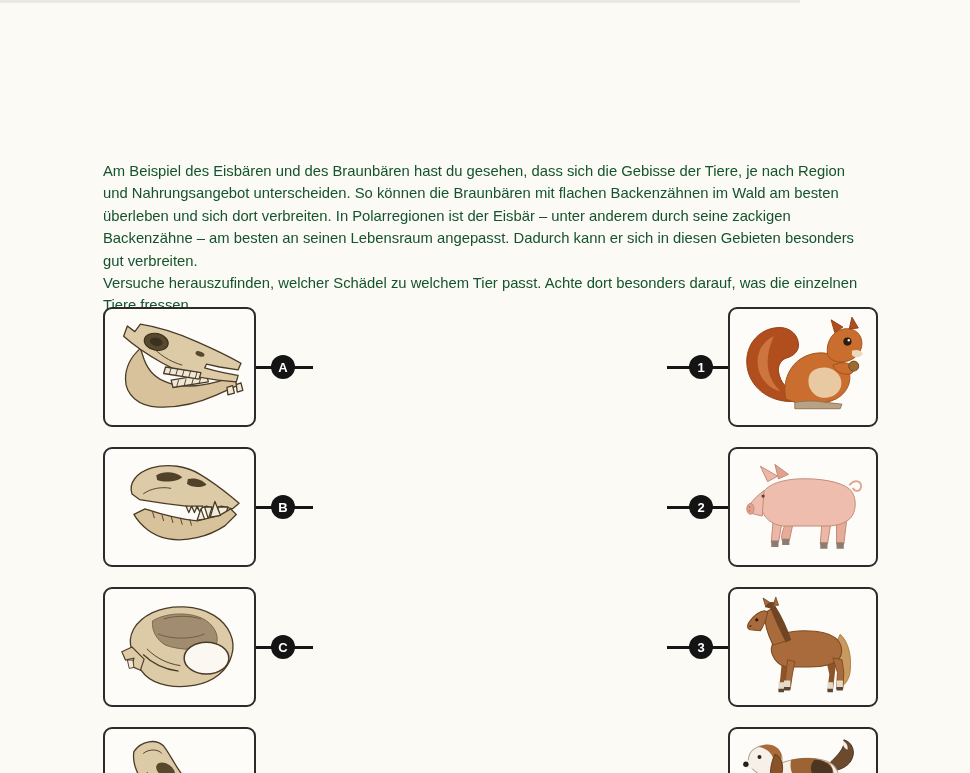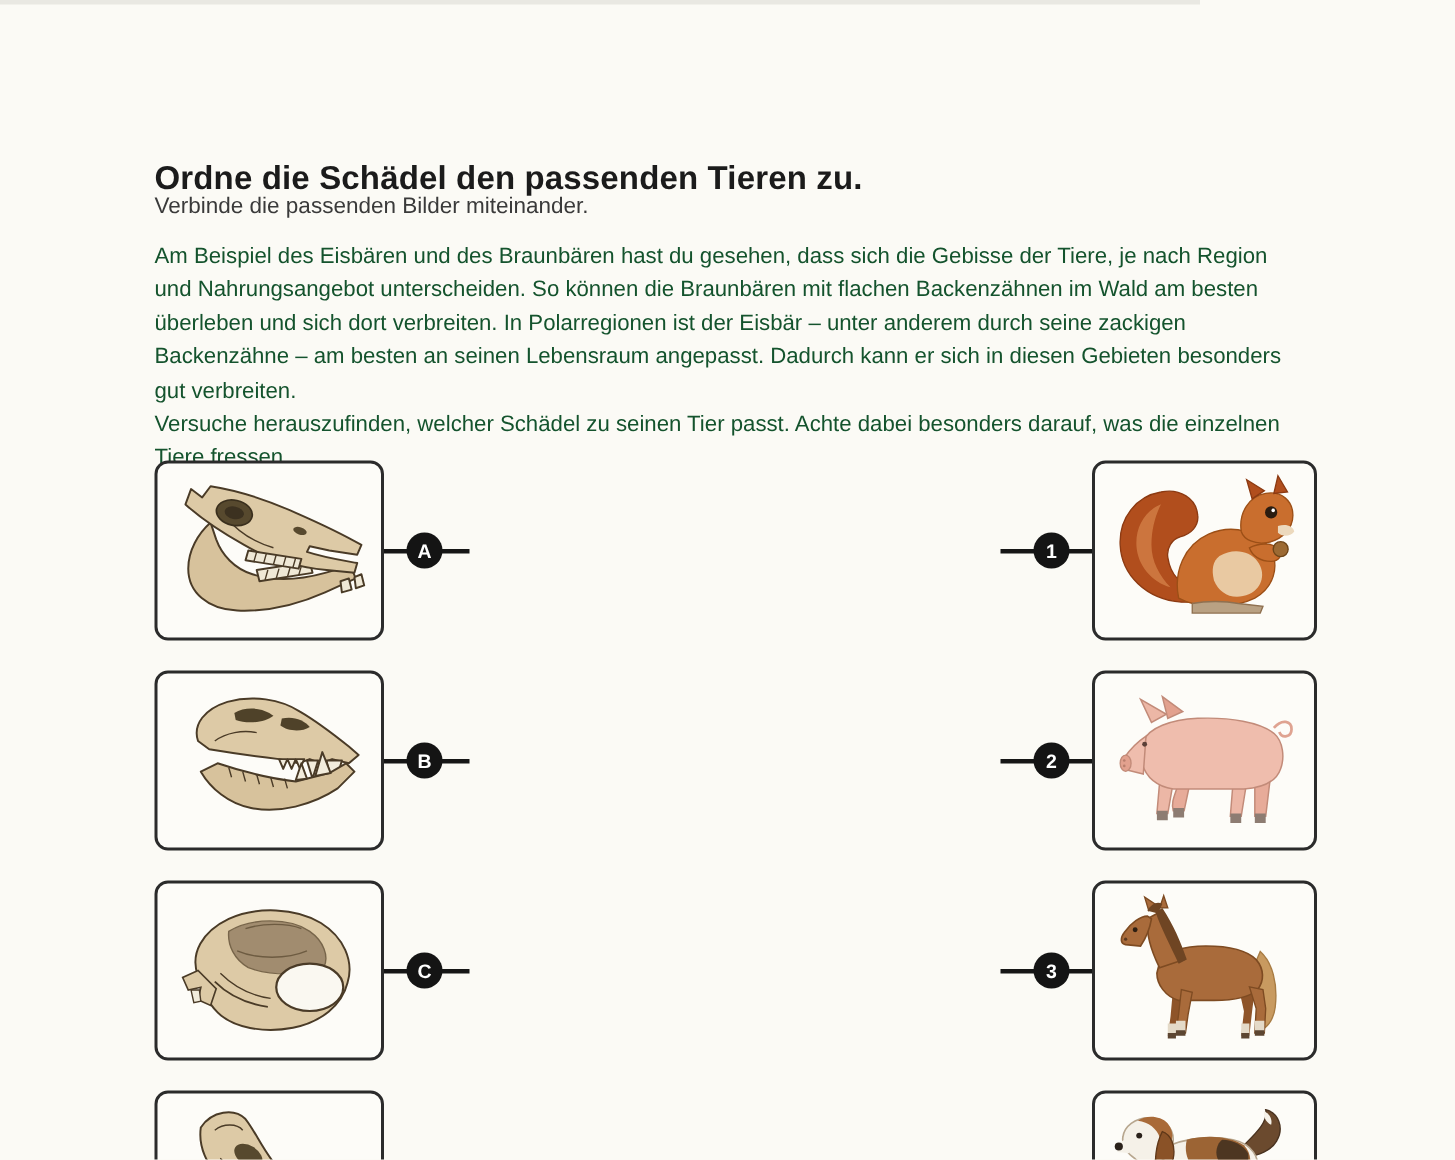--- a/index.html
+++ b/index.html
@@ -45,26 +45,24 @@
     display:flex;align-items:center;justify-content:center;
     z-index:2;user-select:none;
   }
 </style>
 </head>
 <body>
 
 <div id="viewport">
   <div class="top-strip"></div>
 
-  <h1 class="page-title">Ordne die Schädel den passenden Tieren zu.</h1>
-  <div class="page-subtitle">Verbinde die passenden Bilder miteinander.</div>
 
   <div class="intro">
     <p>Am Beispiel des Eisbären und des Braunbären hast du gesehen, dass sich die Gebisse der Tiere, je nach Region und Nahrungsangebot unterscheiden. So können die Braunbären mit flachen Backenzähnen im Wald am besten überleben und sich dort verbreiten. In Polarregionen ist der Eisbär – unter anderem durch seine zackigen Backenzähne – am besten an seinen Lebensraum angepasst. Dadurch kann er sich in diesen Gebieten besonders gut verbreiten.</p>
-    <p>Versuche herauszufinden, welcher Schädel zu seinen Tier passt. Achte dabei besonders darauf, was die einzelnen Tiere fressen.</p>
+    <p>Versuche herauszufinden, welcher Schädel zu welchem Tier passt. Achte dort besonders darauf, was die einzelnen Tiere fressen.</p>
   </div>
 
   <div class="card" style="left:103px;top:307px;">
     <svg width="141" height="108" viewBox="0 0 150 116">
       <g stroke="#4a3b27" stroke-width="1.4" stroke-linejoin="round">
         <path fill="#d7c29c" d="M33,38 C24,46 17,58 17,71 C17,88 31,100 52,101 C74,102 97,96 115,88 L137,78 L133,69 L115,74 C97,79 78,80 63,75 C50,71 41,61 37,50 Z"></path>
         <path fill="#efe8d6" d="M66,72 L104,66 L106,74 L68,80 Z"></path>
         <path fill="#efe8d6" d="M126,80 L132,78 L134,86 L127,88 Z M136,77 L141,75 L143,83 L137,85 Z"></path>
         <path fill="#ddcaa6" d="M15,25 L19,14 L27,20 L33,12 C52,15 74,22 94,31 C110,38 127,46 141,54 L138,61 L118,58 L104,55 L102,59 C114,63 127,65 138,67 L136,74 L116,72 C96,70 74,64 57,54 C41,45 26,35 15,25 Z"></path>
         <path fill="#efe8d6" d="M60,58 L98,64 L96,71 L58,65 Z"></path>

